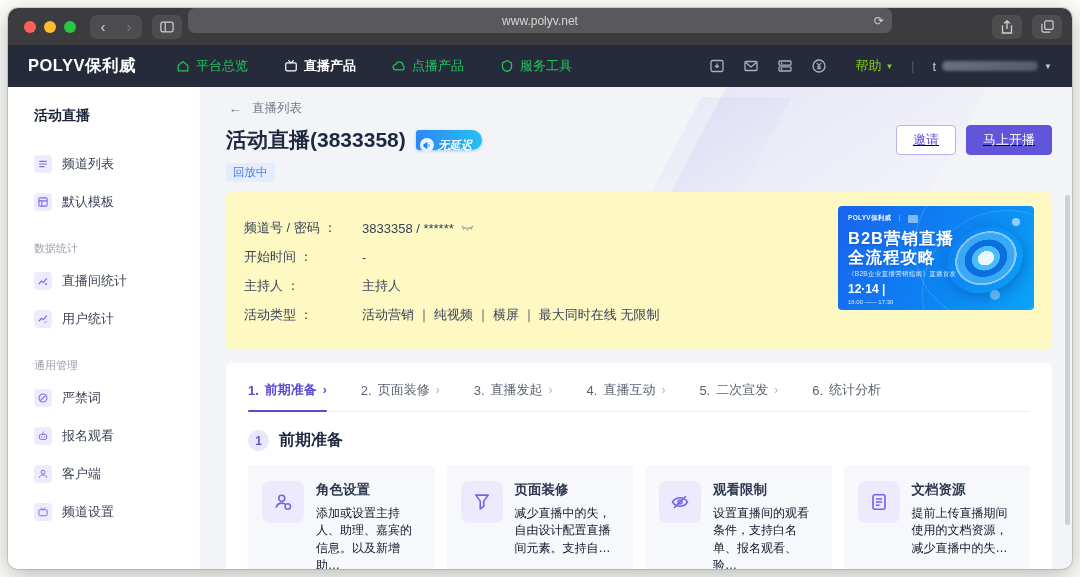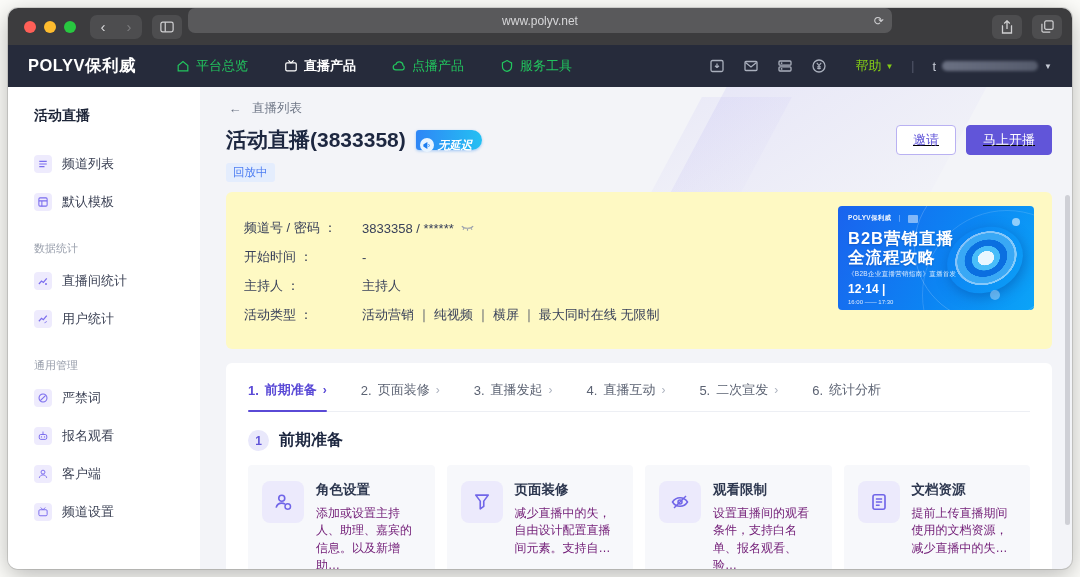--- a/index.html
+++ b/index.html
@@ -91,21 +91,21 @@
   .step.active .chev { color:#5a4ad6; }
   .step.active::after { content:""; position:absolute; left:0; bottom:-13px; width:100%; height:2.5px; background:#5a4ad6; border-radius:2px; }
   .section-head { display:flex; align-items:center; gap:10px; margin-top:18px; }
   .section-num { width:21px; height:21px; border-radius:50%; background:#e9e8fb; color:#6155d9; font-size:12px; font-weight:bold; display:flex; align-items:center; justify-content:center; }
   .section-title { font-size:16px; font-weight:bold; color:#1d2740; }
   .cards-grid { margin-top:14px; display:grid; grid-template-columns:repeat(4,1fr); gap:12px; }
   .feat-card { background:#f7f8fb; border-radius:4px; padding:16px 14px; display:flex; gap:12px; cursor:pointer; min-height:86px; }
   .feat-ico { width:42px; height:42px; border-radius:8px; background:#eceafc; color:#7065e8; display:flex; align-items:center; justify-content:center; flex:none; }
   .feat-ico svg { width:20px; height:20px; }
   .feat-title { font-size:13.5px; font-weight:bold; color:#2e3850; margin-bottom:6px; }
-  .feat-desc { font-size:12px; color:#701a75; line-height:1.45; }
+  .feat-desc { font-size:12px; color:#0f172a; line-height:1.45; }
 
   .scroll-thumb { position:absolute; right:2px; top:108px; width:5px; height:330px; border-radius:3px; background:#cfd0d6; }
   svg { display:block; }
 </style>
 </head>
 <body>
 
 <div class="stage">
 <div class="window">
 

